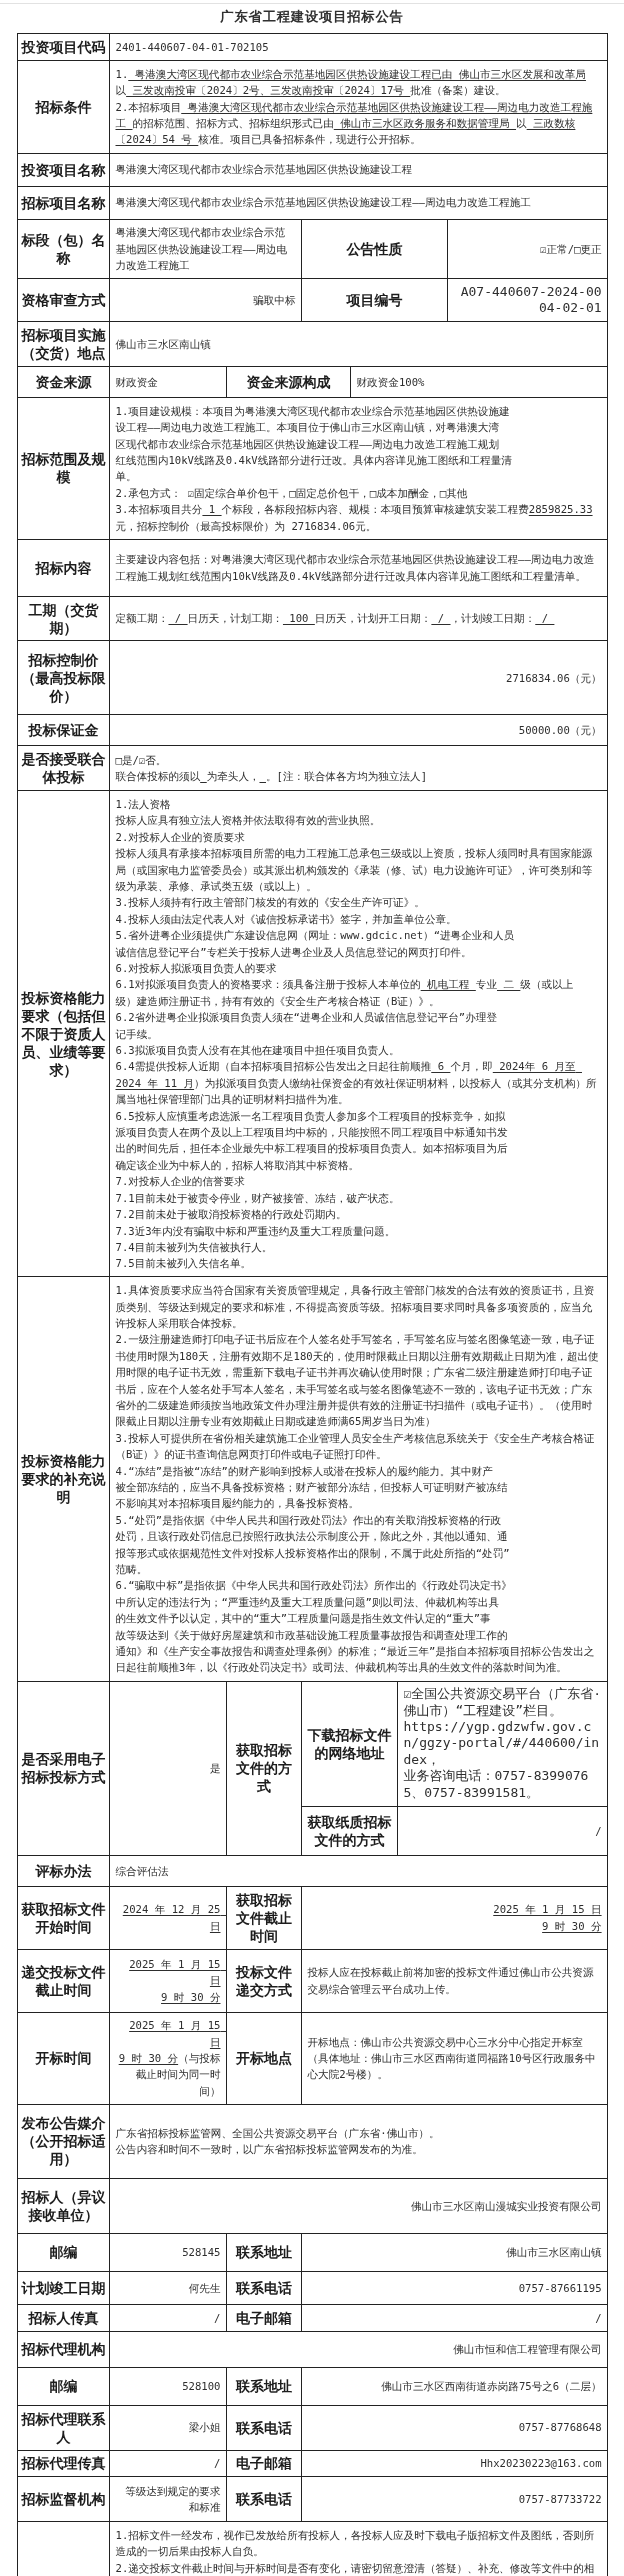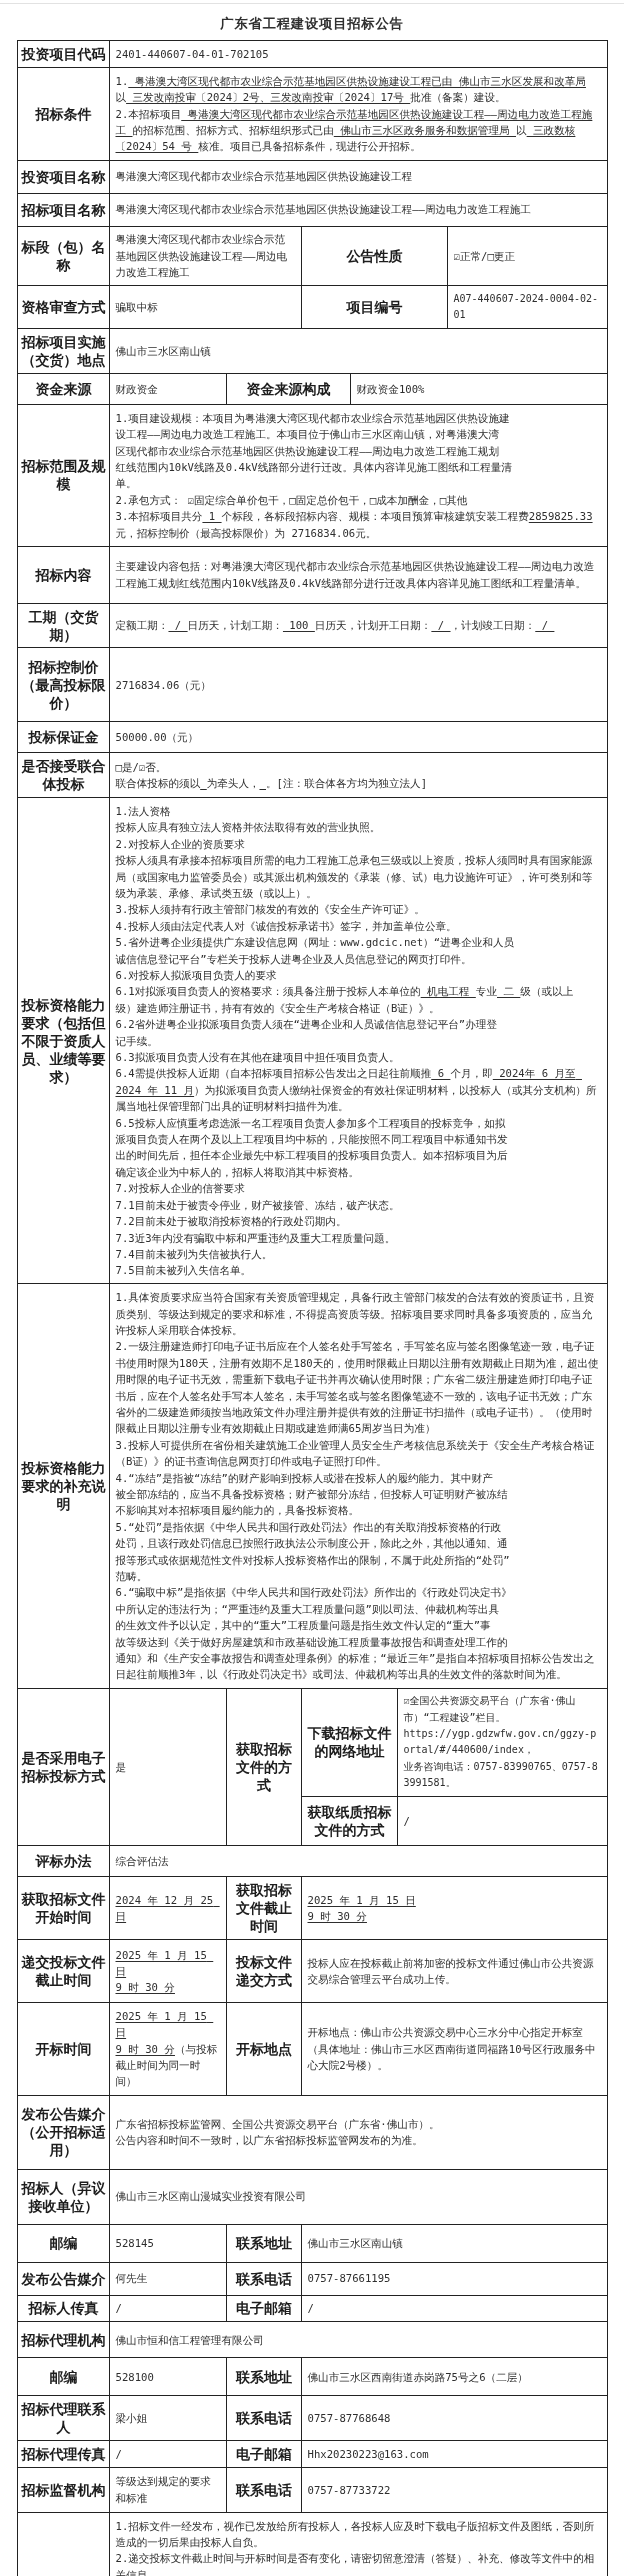--- a/index.html
+++ b/index.html
@@ -1,30 +1,30 @@
 <!DOCTYPE html>
 <html style="font-size:12.5px"><head>
 <meta charset="utf-8">
 <style>
   * { box-sizing: border-box; }
   html,body { margin:0; padding:0; background:#ffffff; }
   body { width:624px; font-family:"Liberation Sans", sans-serif; color:#2b2b2b; }
   .top-rule { border-top:0.8px solid #e2e2e2; height:0; margin-top:3.1px; }
   .title { text-align:center; font-weight:bold; font-size:13.3px; color:#303030;
-           letter-spacing:0.8px; margin:11px 0 7px 0; font-family:"Liberation Sans",sans-serif; }
+           letter-spacing:0.8px; margin:4px 0 7px 0; font-family:"Liberation Sans",sans-serif; }
   table.doc { border-collapse:collapse; table-layout:fixed; width:591px; margin-left:17px; }
   table.doc th, table.doc td { border:0.8px solid #222; vertical-align:middle; }
   table.doc { border:1.6px solid #222; }
   th.lbl { font-size:14px; font-weight:bold; color:#1d1d1d; text-align:center;
            padding:3.9px 2.3px; line-height:18px; font-family:"Liberation Sans",sans-serif; }
   td.val { font-size:10.6px; line-height:16.4px; padding:4.7px 5.5px; white-space:pre-wrap;
            word-wrap:break-word; color:#2e2e2e;
            font-family:"DejaVu Sans Mono","Liberation Sans",sans-serif; }
-  td.c { text-align:left; }
-  td.brk { word-break:break-all; font-size:10px; }
+  td.c { text-align:right; }
+  td.brk { word-break:break-all; font-size:13px; }
   u { text-underline-offset:2.3px; }
 </style>
 </head>
 <body>
 
 <div class="top-rule"></div>
 <div class="title">广东省工程建设项目招标公告</div>
 
 <table class="doc">
   <colgroup>
@@ -227,21 +227,21 @@
   </tr>
 
   <tr style="height:38px">
     <th class="lbl">邮编</th>
     <td class="val c">528145</td>
     <th class="lbl">联系地址</th>
     <td class="val c" colspan="4">佛山市三水区南山镇</td>
   </tr>
 
   <tr style="height:33px">
-    <th class="lbl">发布公告媒介</th>
+    <th class="lbl">计划竣工日期</th>
     <td class="val c">何先生</td>
     <th class="lbl">联系电话</th>
     <td class="val c" colspan="4">0757-87661195</td>
   </tr>
 
   <tr style="height:16px">
     <th class="lbl">招标人传真</th>
     <td class="val c">/</td>
     <th class="lbl">电子邮箱</th>
     <td class="val c" colspan="4">/</td>

